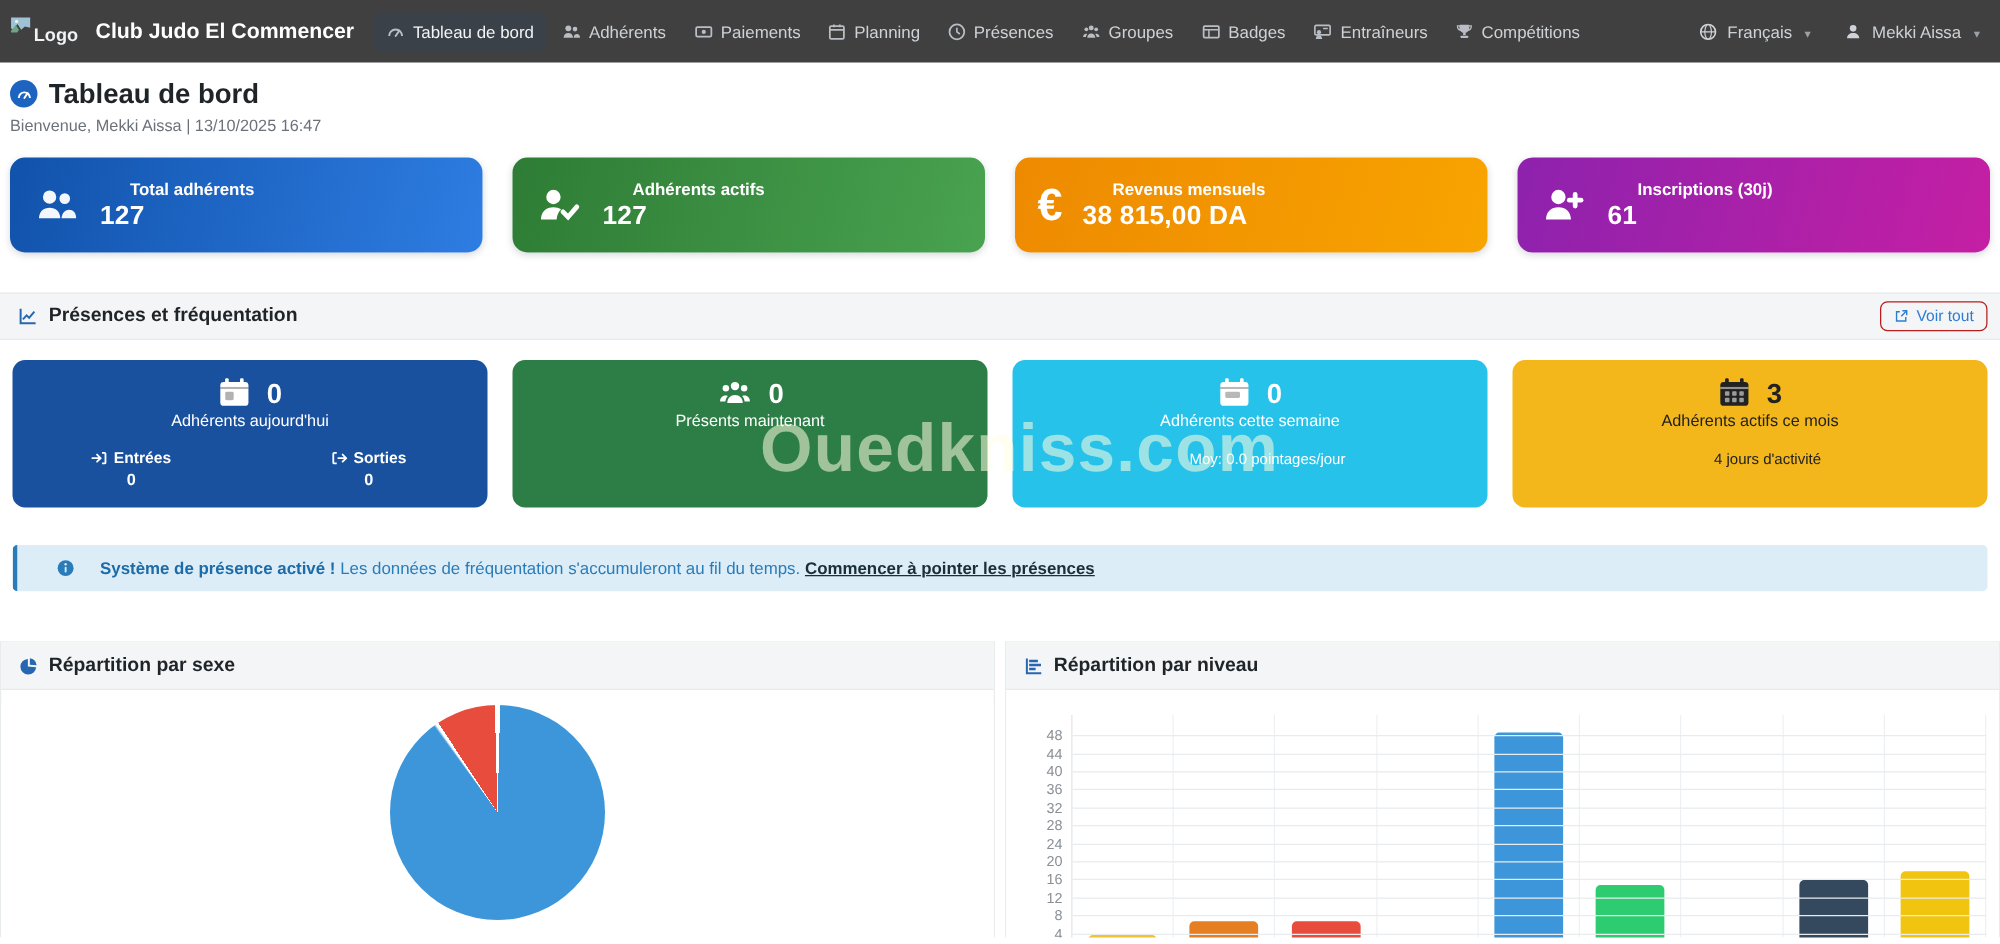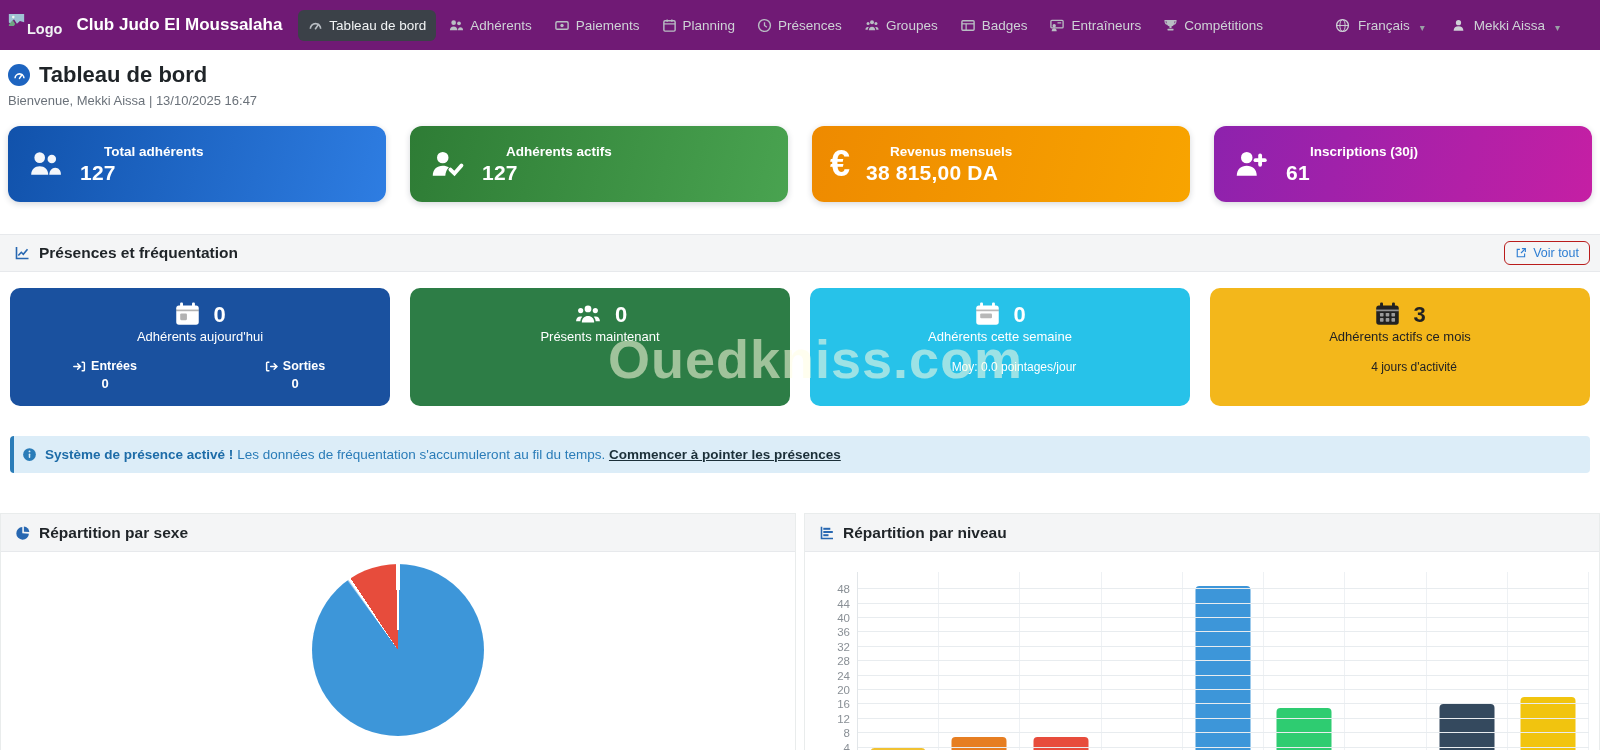--- a/index.html
+++ b/index.html
@@ -1,22 +1,22 @@
 <!DOCTYPE html>
 <html lang="fr"><head>
 <meta charset="utf-8">
 <style>
   * { margin:0; padding:0; box-sizing:border-box; }
   html,body { width:1600px; height:755px; overflow:hidden; background:#fff;
     font-family:"Liberation Sans", sans-serif; color:#212529; }
   svg { display:block; }
 
   
-  .navbar { height:50px; background:#701a75; display:flex; align-items:center;
-    padding:0 40px 0 8px; color:#ced2d6; }
+  .navbar { height:50px; background:#404040; display:flex; align-items:center;
+    padding:0 16px 0 8px; color:#ced2d6; }
   .logo { display:flex; align-items:flex-start; gap:2px; cursor:pointer; }
   .logo-alt { color:#f0f2f4; font-size:14.5px; font-weight:600; margin-top:8px; }
   .brand { color:#fff; font-weight:700; font-size:17px; margin-left:14px; white-space:nowrap; }
   .nav-items { display:flex; align-items:center; list-style:none; margin-left:16px; gap:2px; }
   .nav-item { display:flex; align-items:center; gap:6px; padding:8px 10px; font-size:13.5px;
     border-radius:6px; cursor:pointer; white-space:nowrap; color:#ced2d6; }
   .nav-item .nicon { color:#b9bec4; }
   .nav-item.active { background:#3b4148; color:#f2f4f5; }
   .nav-right { margin-left:auto; display:flex; align-items:center; gap:26px; }
   .nav-drop { display:flex; align-items:flex-end; gap:8px; font-size:13.5px; cursor:pointer; }
@@ -58,22 +58,22 @@
   .p-io { display:flex; margin-top:15px; }
   .p-io > div { flex:1; }
   .io-label { display:flex; align-items:center; justify-content:center; gap:5px;
     font-size:12.5px; font-weight:700; }
   .io-value { font-size:13px; font-weight:700; margin-top:3px; }
   .watermark { position:absolute; left:608px; top:56px; font-size:54px; font-weight:700;
     color:rgba(255,253,225,.55); letter-spacing:1px; pointer-events:none; z-index:5; white-space:nowrap; }
 
   
   .alert { margin:14px 10px 0; background:#dcedf8; border-left:4px solid #2a7cb8;
-    border-radius:4px; padding:11px 8px; font-size:13.5px; color:#2a7cb8;
-    display:flex; align-items:center; gap:8px; }
+    border-radius:4px; padding:11px 31px; font-size:13.5px; color:#2a7cb8;
+    display:flex; align-items:center; gap:20px; }
   .alert .bold { font-weight:700; color:#1d6ca8; }
   .alert-link { color:#1b2f38; font-weight:700; text-decoration:underline; cursor:pointer; }
 
   
   .charts-row { margin-top:40px; display:flex; gap:8px; height:237px; overflow:hidden; }
   .chart-card { flex:1; border:1px solid #e9ecec; border-bottom:none; }
   .chart-head { height:38px; background:#f4f5f6; border-bottom:1px solid #e7e9ec;
     display:flex; align-items:center; gap:8px; padding:0 14px; font-size:15.5px;
     font-weight:700; color:#1f2428; }
   .chart-head .cicon { color:#2767b1; }
@@ -98,21 +98,21 @@
   <div class="logo">
     <span>
       <svg width="17" height="14" viewBox="0 0 20 16">
           <path fill="#9fc3d4" d="M1 1h18v9.5l-5-1.2-3.5 3.2-3.5-5.5L3 12.5 1 11z"></path>
           <path fill="#6ea583" d="M1 13.5 5.5 8l3 4.6L6.8 15H1z"></path>
           <circle cx="6.2" cy="4.6" r="1.5" fill="#eef5ee"></circle>
         </svg>
     </span>
     <span class="logo-alt">Logo</span>
   </div>
-  <div class="brand">Club Judo El Moussalaha</div>
+  <div class="brand">Club Judo El Commencer</div>
 
   <ul class="nav-items">
     <li class="nav-item active">
       <span class="nicon">
           <svg width="15" height="15" viewBox="0 0 16 16">
             <path d="M2.5 11.5a5.5 5.5 0 1 1 11 0" fill="none" stroke="currentColor" stroke-width="1.7"></path>
             <line x1="8" y1="11.5" x2="11.2" y2="6.8" stroke="currentColor" stroke-width="1.7" stroke-linecap="round"></line>
           </svg>
         </span>
       <span>Tableau de bord</span>

